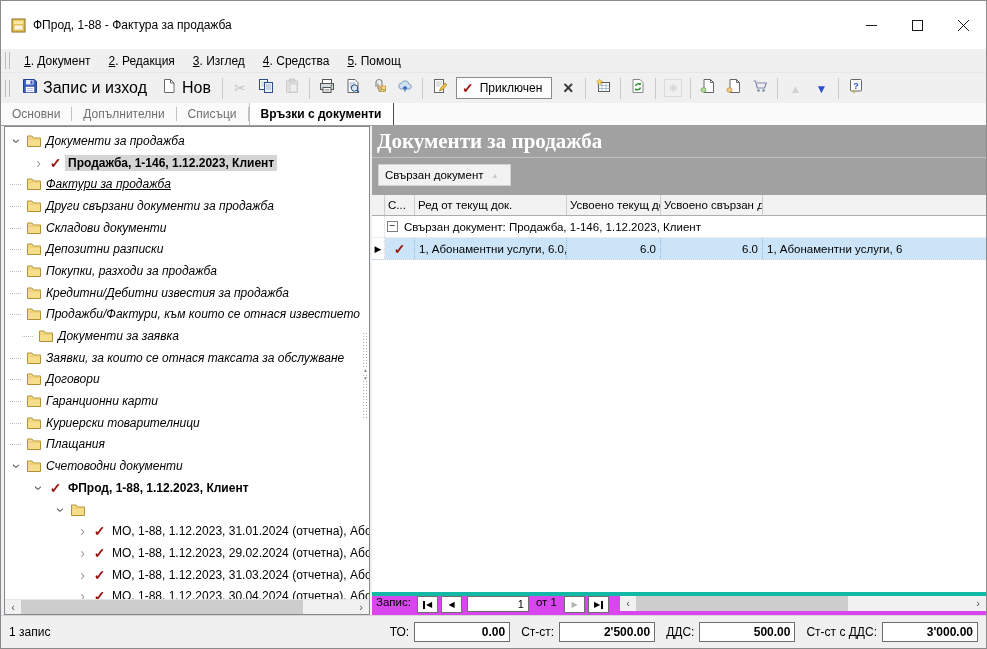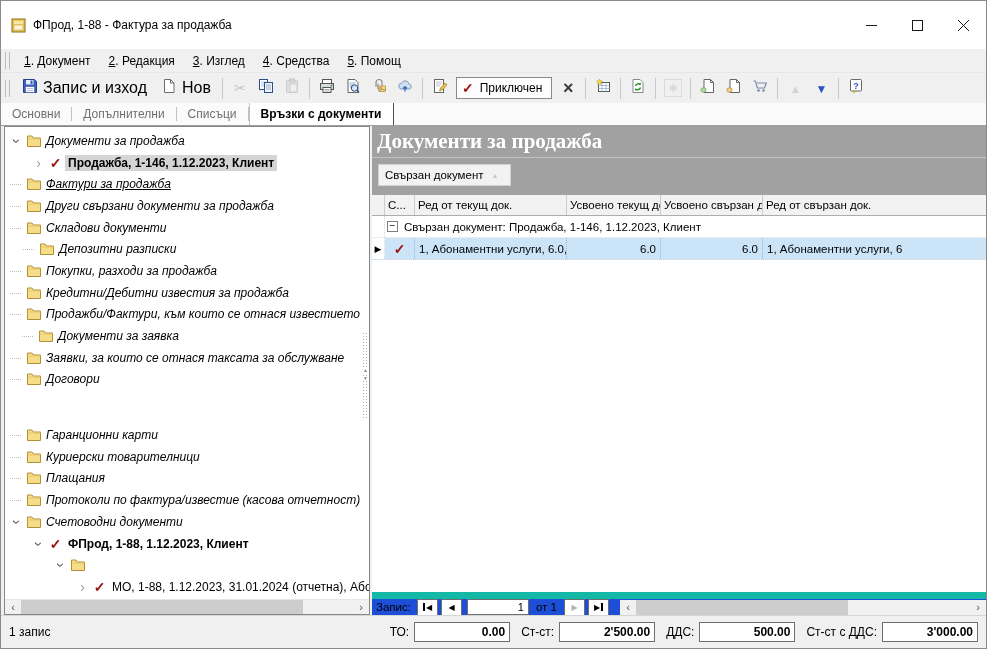--- a/index.html
+++ b/index.html
@@ -64,21 +64,21 @@
   .ind{width:13px;flex:0 0 auto;border-right:1px solid #cdcdcd}
   .grow{height:22px;display:flex;align-items:center;background:#fff;border-bottom:1px solid #ececec;font-size:11.5px;flex:0 0 auto}
   .grow .gind{width:13px;height:100%;border-right:1px dotted #d4d4d4;flex:0 0 auto}
   .minus{width:11px;height:11px;border:1px solid #7f7f7f;background:#fff;font-size:10px;line-height:8px;text-align:center;margin:0 6px 0 2px;flex:0 0 auto}
   .drow{height:22px;display:flex;align-items:stretch;font-size:11.5px;border-bottom:1px dotted #bcd2e4;flex:0 0 auto}
   .dind{width:13px;display:flex;align-items:center;justify-content:center;border-right:1px dotted #d4d4d4;background:#fff;font-size:9px;flex:0 0 auto;color:#000}
   .dcell{background:#cbe4f8;display:flex;align-items:center;padding:0 4px;border-right:1px dotted #97b9d4;overflow:hidden;white-space:nowrap;flex:0 0 auto}
   .dcell.num{justify-content:flex-end}
   .gridfill{flex:1;background:#fff;min-height:0}
   
-  .navbar{height:23px;background:#1d4ed8;display:flex;align-items:center;font-size:11.5px;flex:0 0 auto;padding-left:4px;gap:3px;border-top:7px solid #14b8a6}
+  .navbar{height:23px;background:#d946ef;display:flex;align-items:flex-start;font-size:11.5px;flex:0 0 auto;padding-left:4px;gap:3px;border-top:4px solid #14b8a6}
   .navlabel{margin-right:3px}
   .navbtn{width:21px;height:17px;border:1px solid #6e6e6e;background:#fff;display:flex;align-items:center;justify-content:center;font-size:8px;color:#000;gap:1px;flex:0 0 auto}
   .navbtn .bar{width:2px;height:8px;background:currentColor}
   .navbtn.disabled{color:#b4b4b4}
   .navinput{width:62px;height:16px;border:1px solid #6e6e6e;font-size:11px;text-align:right;padding:0 4px;font-family:inherit;margin:0 2px}
   .navof{margin:0 4px 0 2px;white-space:nowrap}
   .navsb{flex:1;height:15px;margin-left:8px;background:#f1f1f1;display:flex;align-items:center}
   
   .statusbar{height:33px;background:#f0f0f0;border-top:1px solid #d6d6d6;display:flex;align-items:center;padding:0 8px;font-size:12px;flex:0 0 auto}
   .sleft{white-space:nowrap}
@@ -334,21 +334,21 @@
           <div class="trow" style="padding-left: 4px;">
             <span class="stub"></span>
             <span class="ticon">
               <svg width="16" height="14" viewBox="0 0 16 14">
                 <path d="M1.5 2h4.5l1.5 2h7v8.5h-13z" fill="#f6dd8a" stroke="#b29136"></path>
                 <path d="M1.5 5h13" stroke="#e4c35c" stroke-width=".8"></path>
               </svg>
             </span>
             <span class="tlabel italic">Складови документи</span>
           </div>
-          <div class="trow" style="padding-left: 17px;">
+          <div class="trow" style="padding-left: 4px;">
             <span class="stub"></span>
             <span class="ticon">
               <svg width="16" height="14" viewBox="0 0 16 14">
                 <path d="M1.5 2h4.5l1.5 2h7v8.5h-13z" fill="#f6dd8a" stroke="#b29136"></path>
                 <path d="M1.5 5h13" stroke="#e4c35c" stroke-width=".8"></path>
               </svg>
             </span>
             <span class="tlabel italic">Депозитни разписки</span>
           </div>
           <div class="trow" style="padding-left: 4px;">
@@ -404,21 +404,21 @@
           <div class="trow" style="padding-left: 4px;">
             <span class="stub"></span>
             <span class="ticon">
               <svg width="16" height="14" viewBox="0 0 16 14">
                 <path d="M1.5 2h4.5l1.5 2h7v8.5h-13z" fill="#f6dd8a" stroke="#b29136"></path>
                 <path d="M1.5 5h13" stroke="#e4c35c" stroke-width=".8"></path>
               </svg>
             </span>
             <span class="tlabel italic">Договори</span>
           </div>
-          <div class="trow" style="padding-left: 4px; margin-top: 34px;">
+          <div class="trow" style="padding-left: 4px;">
             <span class="stub"></span>
             <span class="ticon">
               <svg width="16" height="14" viewBox="0 0 16 14">
                 <path d="M1.5 2h4.5l1.5 2h7v8.5h-13z" fill="#f6dd8a" stroke="#b29136"></path>
                 <path d="M1.5 5h13" stroke="#e4c35c" stroke-width=".8"></path>
               </svg>
             </span>
             <span class="tlabel italic">Гаранционни карти</span>
           </div>
           <div class="trow" style="padding-left: 4px;">
@@ -433,30 +433,20 @@
           </div>
           <div class="trow" style="padding-left: 4px;">
             <span class="stub"></span>
             <span class="ticon">
               <svg width="16" height="14" viewBox="0 0 16 14">
                 <path d="M1.5 2h4.5l1.5 2h7v8.5h-13z" fill="#f6dd8a" stroke="#b29136"></path>
                 <path d="M1.5 5h13" stroke="#e4c35c" stroke-width=".8"></path>
               </svg>
             </span>
             <span class="tlabel italic">Плащания</span>
-          </div>
-          <div class="trow" style="padding-left: 4px;">
-            <span class="stub"></span>
-            <span class="ticon">
-              <svg width="16" height="14" viewBox="0 0 16 14">
-                <path d="M1.5 2h4.5l1.5 2h7v8.5h-13z" fill="#f6dd8a" stroke="#b29136"></path>
-                <path d="M1.5 5h13" stroke="#e4c35c" stroke-width=".8"></path>
-              </svg>
-            </span>
-            <span class="tlabel italic">Протоколи по фактура/известие (касова отчетност)</span>
           </div>
           <div class="trow" style="padding-left: 4px;">
             <span class="chev exp">›</span>
             <span class="ticon">
               <svg width="16" height="14" viewBox="0 0 16 14">
                 <path d="M1.5 2h4.5l1.5 2h7v8.5h-13z" fill="#f6dd8a" stroke="#b29136"></path>
                 <path d="M1.5 5h13" stroke="#e4c35c" stroke-width=".8"></path>
               </svg>
             </span>
             <span class="tlabel italic">Счетоводни документи</span>
@@ -522,21 +512,20 @@
           <span>Свързан документ</span>
           <span class="tri">▲</span>
         </div>
       </div>
       <div class="ghead" id="ghead">
           <span class="ind"></span>
           <span class="gcell" style="width: 30px;">С...</span>
           <span class="gcell" style="width: 152px;">Ред от текущ док.</span>
           <span class="gcell" style="width: 94px;">Усвоено текущ док.</span>
           <span class="gcell" style="width: 102px;">Усвоено свързан док.</span>
-          <span class="gcell" style="flex: 1 1 0%; border-right: none;">Ред от свързан док.</span>
         </div>
       <div class="grow">
         <span class="gind"></span>
         <span class="minus">−</span>
         <span>Свързан документ: Продажба, 1-146, 1.12.2023, Клиент</span>
       </div>
       <div id="gridrows">
           <div class="drow">
             <span class="dind">▶</span>
             <span class="dcell" style="width: 30px; justify-content: center;">

